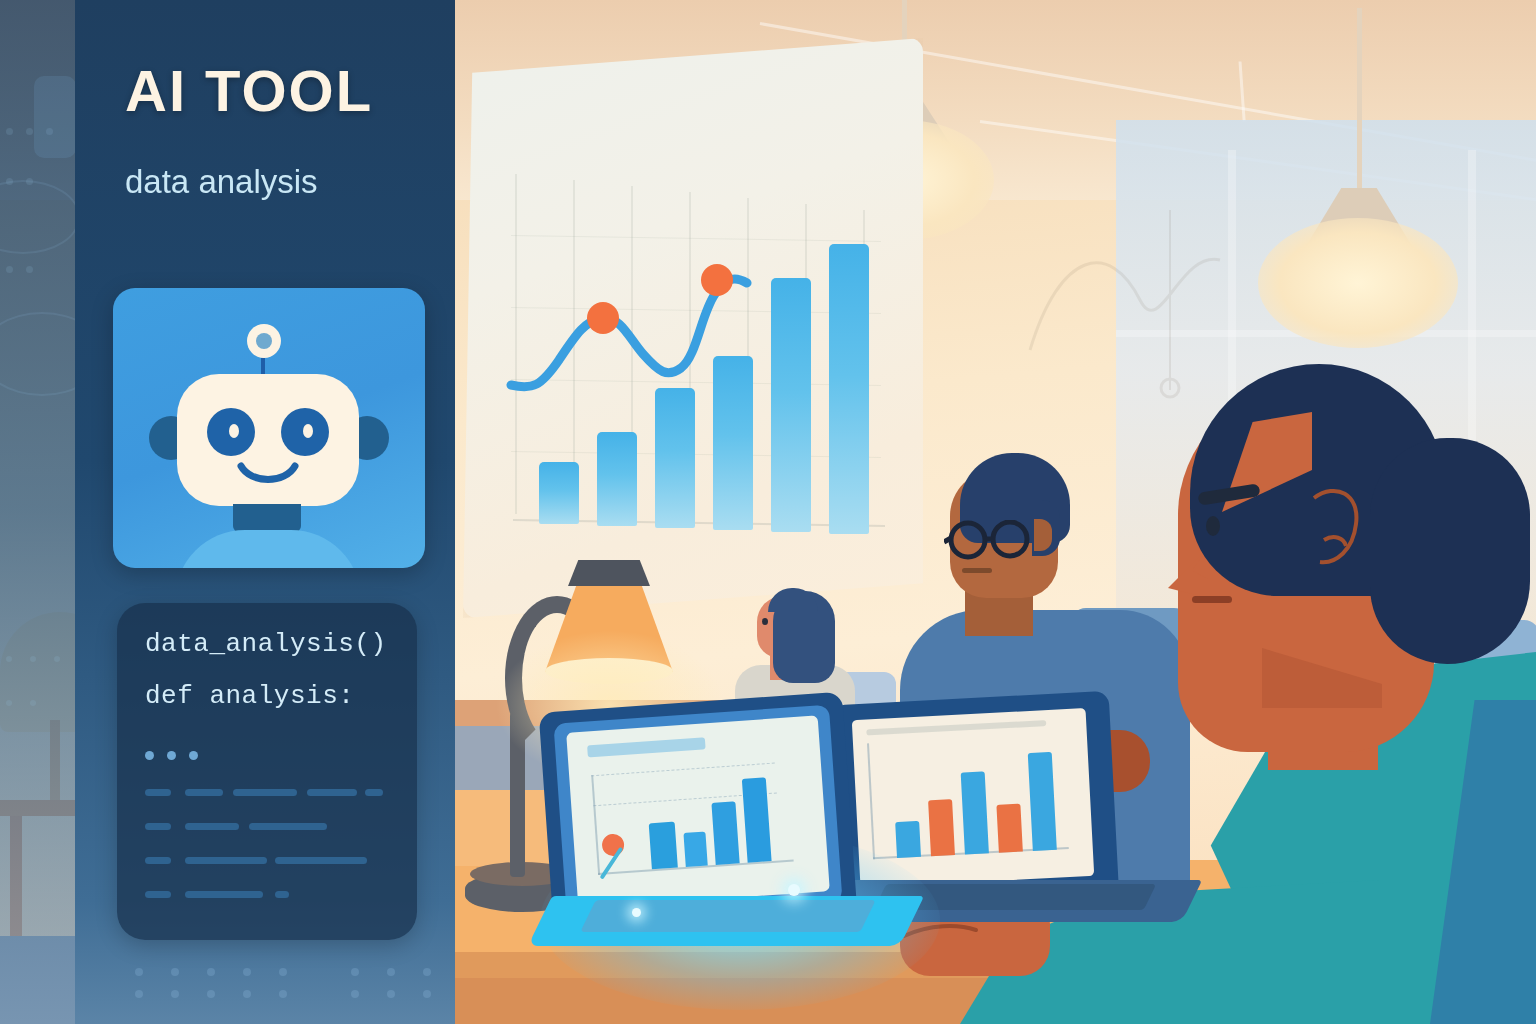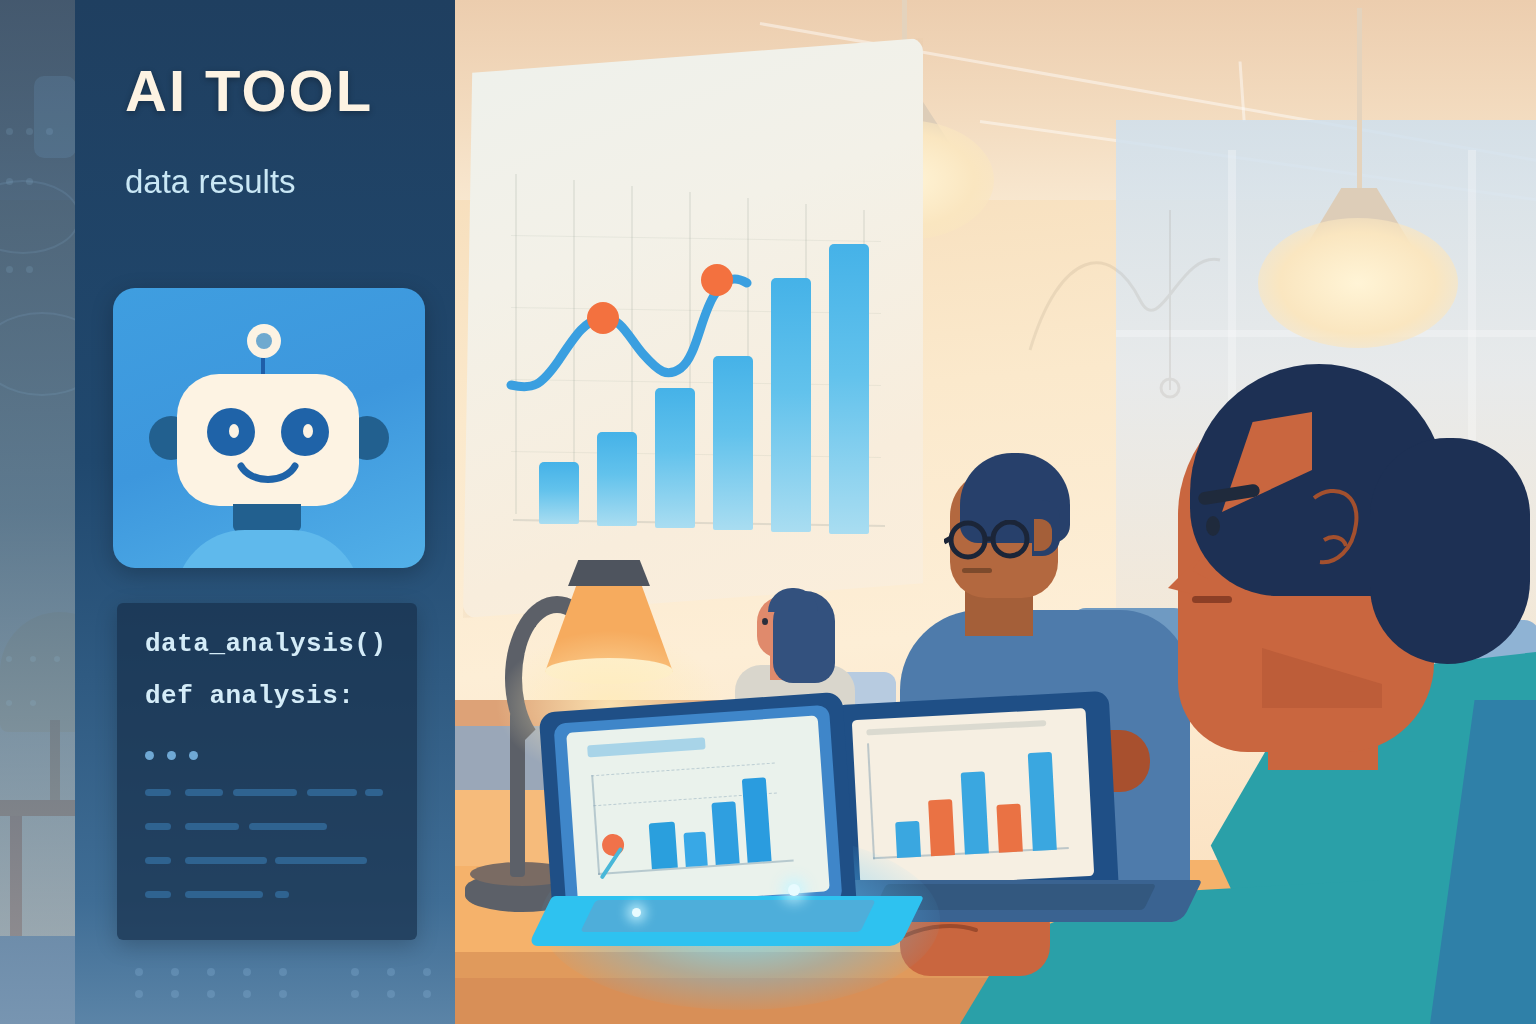--- a/index.html
+++ b/index.html
@@ -88,21 +88,21 @@
       text-shadow:0 2px 6px rgba(0,0,0,.3);line-height:1;}
   #subtitle{position:absolute;left:125px;top:160px;width:300px;
       font-size:33px;color:#c9e7f5;line-height:1.32;}
 
   #robot-card{position:absolute;left:113px;top:288px;width:312px;height:280px;
       border-radius:22px;background:linear-gradient(160deg,#3f9ee0 0%,#3d97dd 50%,#52b0e8 100%);
       box-shadow:0 6px 22px rgba(0,0,0,.22);overflow:hidden;}
   .rb{position:absolute;}
 
   #code-card{position:absolute;left:117px;top:603px;width:300px;height:337px;
-      border-radius:6px;background:rgba(24,48,76,.72);box-shadow:0 6px 22px rgba(0,0,0,.2);font-weight:bold;}
+      border-radius:28px;background:rgba(24,48,76,.72);box-shadow:0 6px 22px rgba(0,0,0,.2);}
   .code-line{position:absolute;left:28px;font-family:"Liberation Mono",monospace;
       font-size:26px;color:#d4ecf8;letter-spacing:.5px;white-space:nowrap;}
   .code-ellipsis-dot{position:absolute;width:9px;height:9px;border-radius:50%;background:#6fa8d4;}
   .code-ph{position:absolute;height:7px;border-radius:4px;background:#2f6390;}
 </style>
 </head>
 <body>
 
 <div id="scene">
 
@@ -349,21 +349,21 @@
       <div class="deco-dot abs" style="left:108px;top:22px;width:8px;height:8px;background:rgba(160,200,235,.22);"></div>
       <div class="deco-dot abs" style="left:144px;top:22px;width:8px;height:8px;background:rgba(160,200,235,.22);"></div>
       <div class="deco-dot abs" style="left:216px;top:22px;width:8px;height:8px;background:rgba(160,200,235,.22);"></div>
       <div class="deco-dot abs" style="left:252px;top:22px;width:8px;height:8px;background:rgba(160,200,235,.22);"></div>
       <div class="deco-dot abs" style="left:288px;top:22px;width:8px;height:8px;background:rgba(160,200,235,.22);"></div>
     </div>
   </div>
 
   <div id="title" class="nosel">AI TOOL</div>
   <div id="subtitle" class="nosel">
-    <div>data results</div>
+    <div>data analysis</div>
   </div>
 
   <div id="robot-card">
 
     <div class="rb" style="left:148px;top:70px;width:4px;height:34px;background:#1f5ea8;"></div>
     <div class="rb" style="left:134px;top:36px;width:34px;height:34px;border-radius:50%;background:#fdf3e3;"></div>
     <div class="rb" style="left:143px;top:45px;width:16px;height:16px;border-radius:50%;background:#6fa9cf;"></div>
 
     <div class="rb" style="left:36px;top:128px;width:44px;height:44px;border-radius:22px;background:#22608f;"></div>
     <div class="rb" style="left:232px;top:128px;width:44px;height:44px;border-radius:22px;background:#22608f;"></div>

